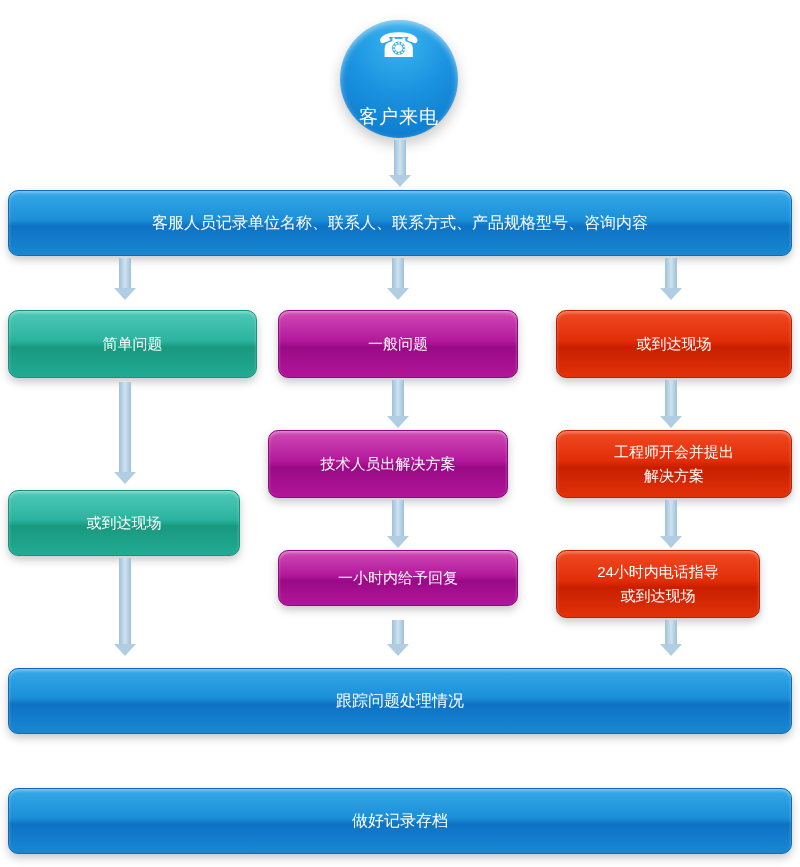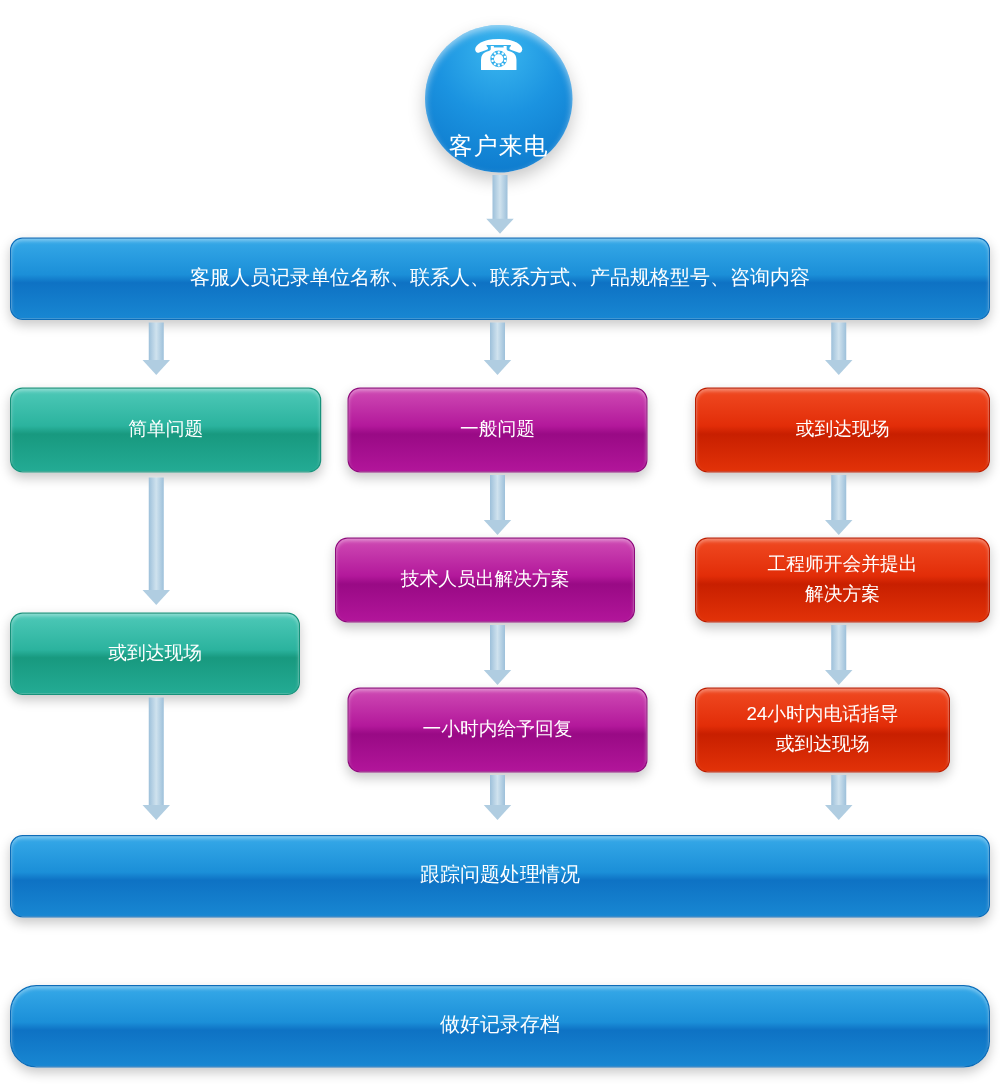--- a/index.html
+++ b/index.html
@@ -164,21 +164,21 @@
   <div class="node teal" style="left:8px; top:490px; width:232px; height:66px;">
     <span class="node-text">或到达现场</span>
   </div>
 
   <div class="arrow arrow-v" style="left:392px; top:500px; height:38px;"></div>
   <div class="arrow-head" style="left:387px; top:536px;"></div>
 
   <div class="arrow arrow-v" style="left:665px; top:500px; height:38px;"></div>
   <div class="arrow-head" style="left:660px; top:536px;"></div>
 
-  <div class="node purple" style="left:278px; top:550px; width:240px; height:68px;">
+  <div class="node purple" style="left:278px; top:550px; width:240px; height:56px;">
     <span class="node-text">一小时内给予回复</span>
   </div>
 
   <div class="node red" style="left:556px; top:550px; width:204px; height:68px;">
     <span class="node-text">24小时内电话指导
 或到达现场</span>
   </div>
 
   <div class="arrow arrow-v" style="left:119px; top:558px; height:88px;"></div>
   <div class="arrow-head" style="left:114px; top:644px;"></div>
@@ -186,17 +186,17 @@
   <div class="arrow arrow-v" style="left:392px; top:620px; height:26px;"></div>
   <div class="arrow-head" style="left:387px; top:644px;"></div>
 
   <div class="arrow arrow-v" style="left:665px; top:620px; height:26px;"></div>
   <div class="arrow-head" style="left:660px; top:644px;"></div>
 
   <div class="node blue wide" style="left:8px; top:668px; width:784px; height:66px;">
     <span class="node-text">跟踪问题处理情况</span>
   </div>
 
-  <div class="node blue wide" style="left:8px; top:788px; width:784px; height:66px;border-radius:21px;">
+  <div class="node blue wide" style="left:8px; top:788px; width:784px; height:66px;">
     <span class="node-text">做好记录存档</span>
   </div>
 
 </div>
 
 </body></html>

